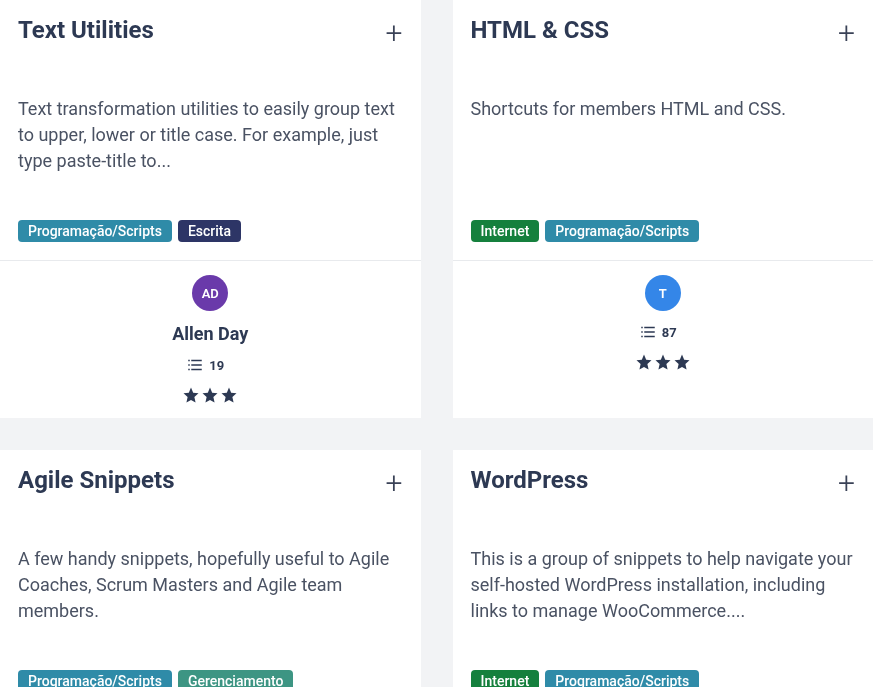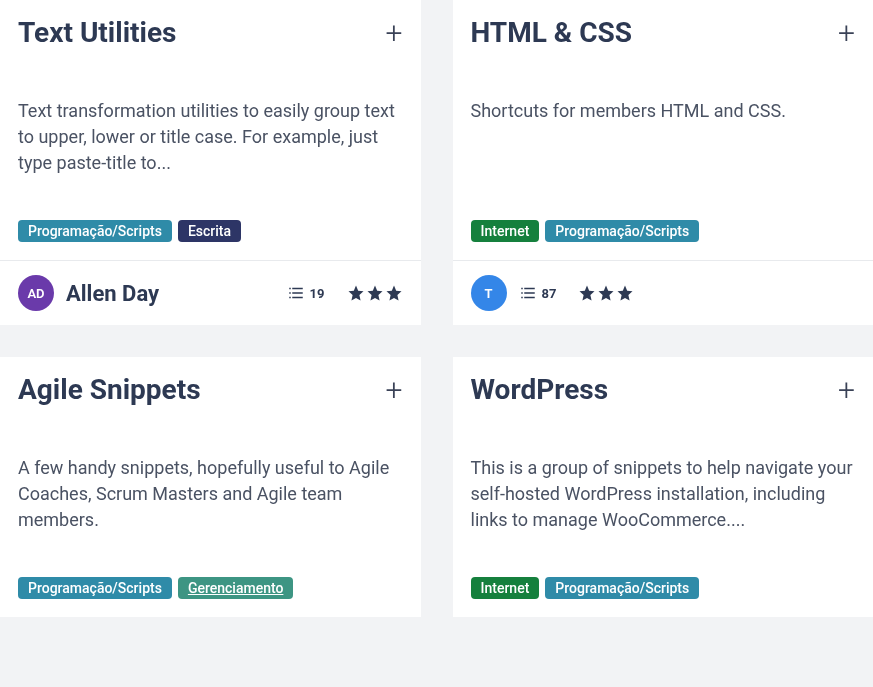--- a/index.html
+++ b/index.html
@@ -28,21 +28,21 @@
       flex-direction: column;
       min-height: 260px;
     }
     .card-header {
       display: flex;
       justify-content: space-between;
       align-items: flex-start;
       margin-bottom: 48px;
     }
     .card-title {
-      font-size: 28px;
+      font-size: 24px;
       font-weight: 700;
       color: #2d3953;
       line-height: 1.2;
     }
     .plus-btn {
       font-size: 30px;
       font-weight: 300;
       color: #3a4257;
       cursor: pointer;
       line-height: 1;
@@ -70,37 +70,38 @@
     .tag-teal { background: #2f8ba8; }
     .tag-navy { background: #2d3566; }
     .tag-purple { background: #15803d; }
     .tag-green { background: #3d9583; text-decoration: underline; }
     .card-footer {
       border-top: 1px solid #e8eaed;
       padding: 14px 18px;
       display: flex;
       align-items: center;
       gap: 12px;
+      flex-direction: column;
     }
     .avatar {
       width: 36px;
       height: 36px;
       border-radius: 50%;
       display: flex;
       align-items: center;
       justify-content: center;
       font-size: 13px;
       font-weight: 600;
       color: #fff;
       flex-shrink: 0;
     }
     .avatar-purple { background: #6a3aaa; }
     .avatar-blue { background: #3486e8; }
     .author-name {
-      font-size: 22px;
+      font-size: 18px;
       font-weight: 700;
       color: #2d3953;
       flex-grow: 1;
     }
     .count-wrap {
       display: flex;
       align-items: center;
       gap: 5px;
       color: #2d3953;
       font-weight: 700;

